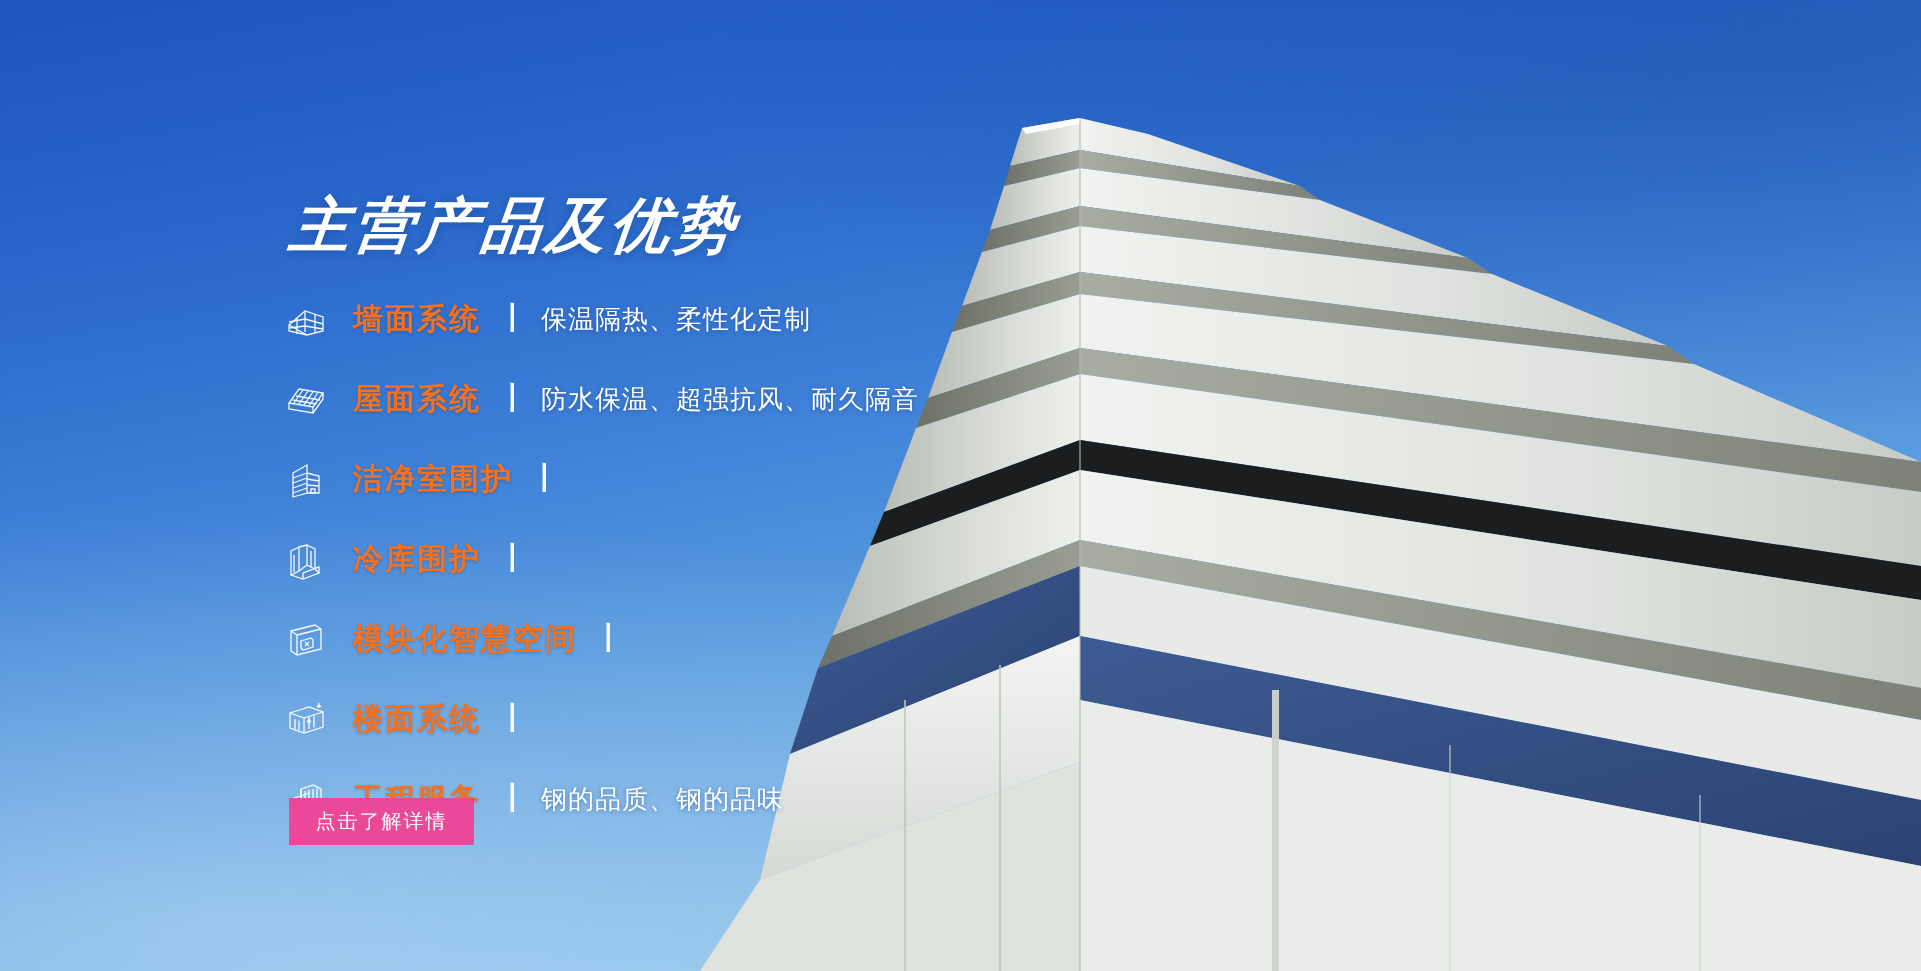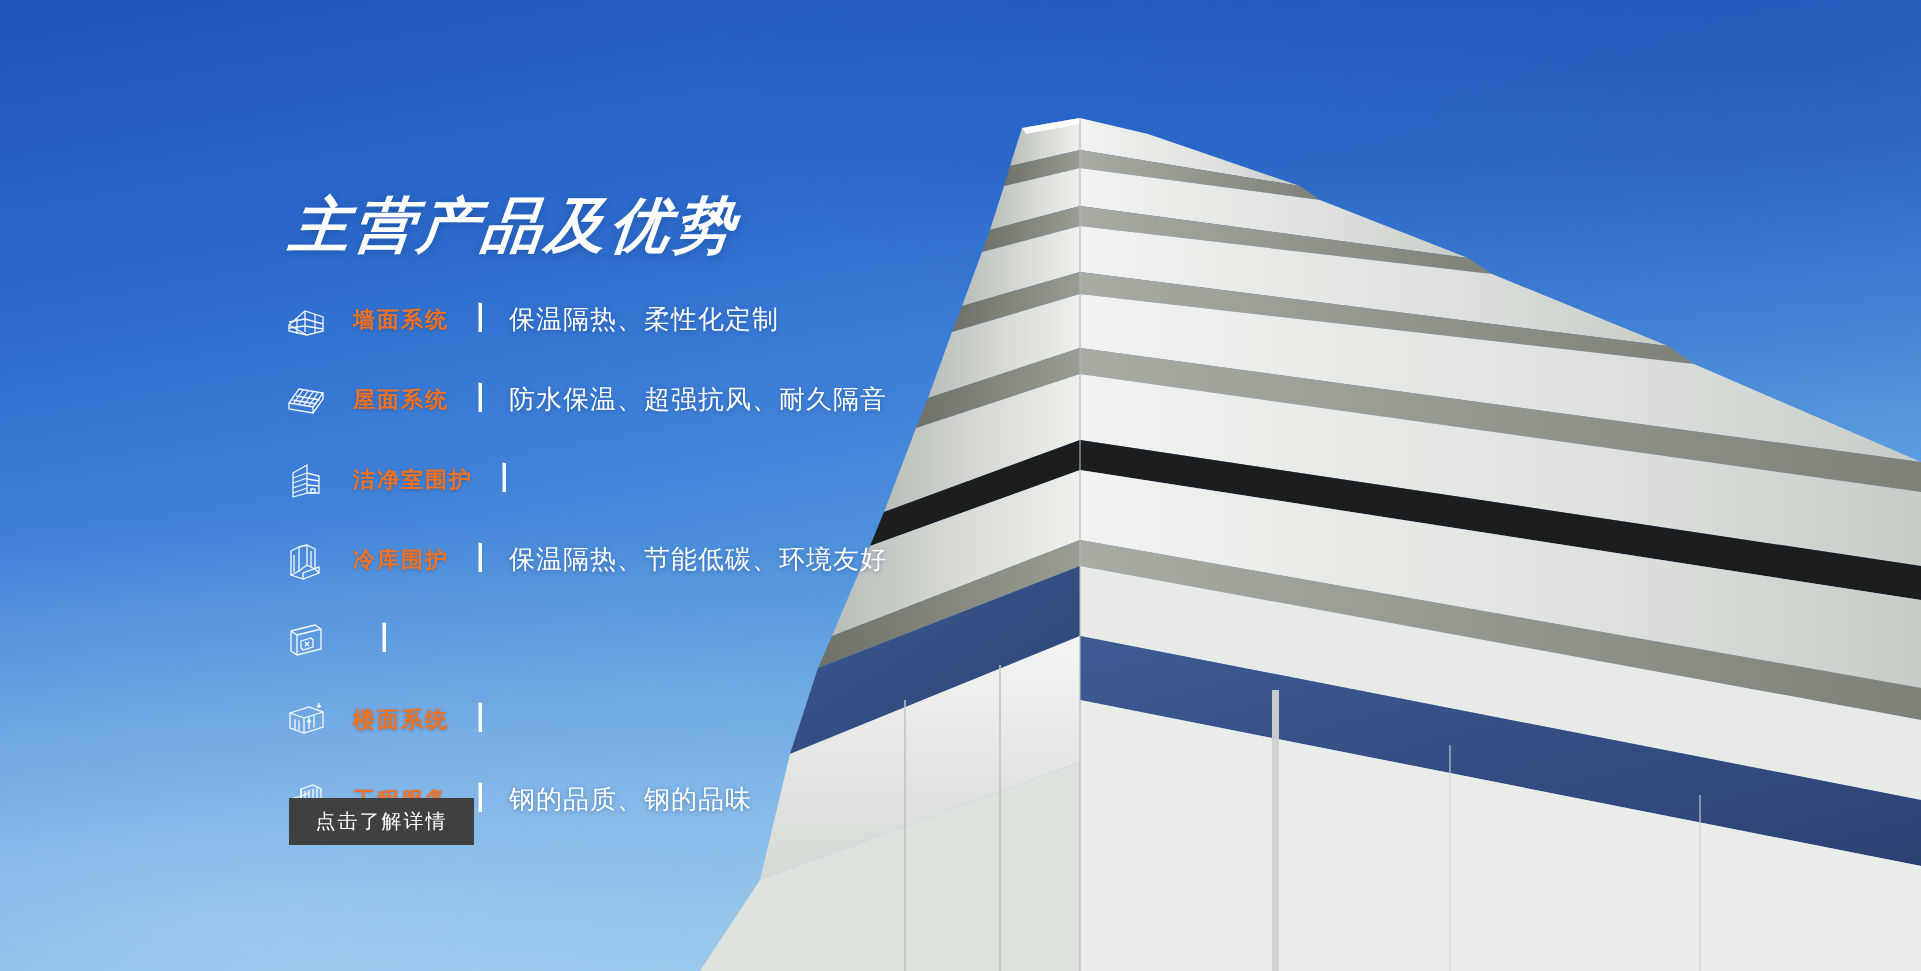--- a/index.html
+++ b/index.html
@@ -57,40 +57,40 @@
     height:47px;margin-bottom:33px;
     white-space:nowrap;
   }
   .row .ico{
     width:42px;height:42px;flex:0 0 42px;
     margin-right:26px;
     opacity:.95;
   }
   .row .ico svg{display:block;width:42px;height:42px;}
   .row .name{
-    font-size:22px;font-weight:bold;
+    font-size:30px;font-weight:bold;
     color:#f4711f;
     letter-spacing:2px;
     text-shadow:0 1px 3px rgba(40,20,0,.25);
   }
   .row .sep{
     font-size:30px;font-weight:bold;color:#ffffff;
     margin:0 13px 0 17px;
     transform:translateY(-1px);
   }
   .row .desc{
     font-size:26px;color:#ffffff;
     letter-spacing:1px;
     text-shadow:0 1px 4px rgba(20,50,110,.45);
   }
 
   .cta{
     position:absolute;left:289px;top:798px;
     width:185px;height:47px;
-    background:#404040;
+    background:#ec4899;
     color:#ffffff;
     display:flex;align-items:center;justify-content:center;
     font-size:20px;letter-spacing:2px;
     cursor:pointer;
     border:0;
   }
 </style>
 </head>
 <body>
 
@@ -254,33 +254,33 @@
             <path d="M6 12 L14 8 L14 32 L6 36 Z"></path>
             <path d="M22 6 L30 10 L30 30 L22 26 Z"></path>
             <path d="M14 8 L22 6 M14 32 L22 26"></path>
             <path d="M6 36 L18 40 L34 34 L30 30"></path>
             <path d="M18 40 L18 34 L34 28 L34 34"></path>
             <path d="M9 16 L9 33 M26 12 L26 28"></path>
           </svg>
         </span>
         <span class="name">冷库围护</span>
         <span class="sep">丨</span>
-        <span class="desc">保温隔热、节能低碳、环境友好</span>
       </div>
 
       <div class="row">
         <span class="ico">
           <svg viewBox="0 0 42 42" fill="none" stroke="#ffffff" stroke-width="1.3" xmlns="http://www.w3.org/2000/svg">
             <path d="M6 12 L30 6 L36 10 L36 30 L12 36 L6 32 Z"></path>
             <path d="M6 12 L12 16 L12 36"></path>
             <path d="M12 16 L36 10"></path>
             <path d="M16 22 L26 19 L28 21 L28 28 L18 31 L16 29 Z"></path>
             <path d="M20 23 L24 27 M24 23 L20 27"></path>
           </svg>
         </span>
+        <span class="name">模块化智慧空间</span>
         <span class="sep">丨</span>
       </div>
 
       <div class="row">
         <span class="ico">
           <svg viewBox="0 0 42 42" fill="none" stroke="#ffffff" stroke-width="1.3" xmlns="http://www.w3.org/2000/svg">
             <path d="M5 14 L24 8 L38 13 L38 28 L19 34 L5 29 Z"></path>
             <path d="M5 14 L19 19 L19 34"></path>
             <path d="M19 19 L38 13"></path>
             <path d="M10 20 L10 30 M14 21.5 L14 31.5"></path>

